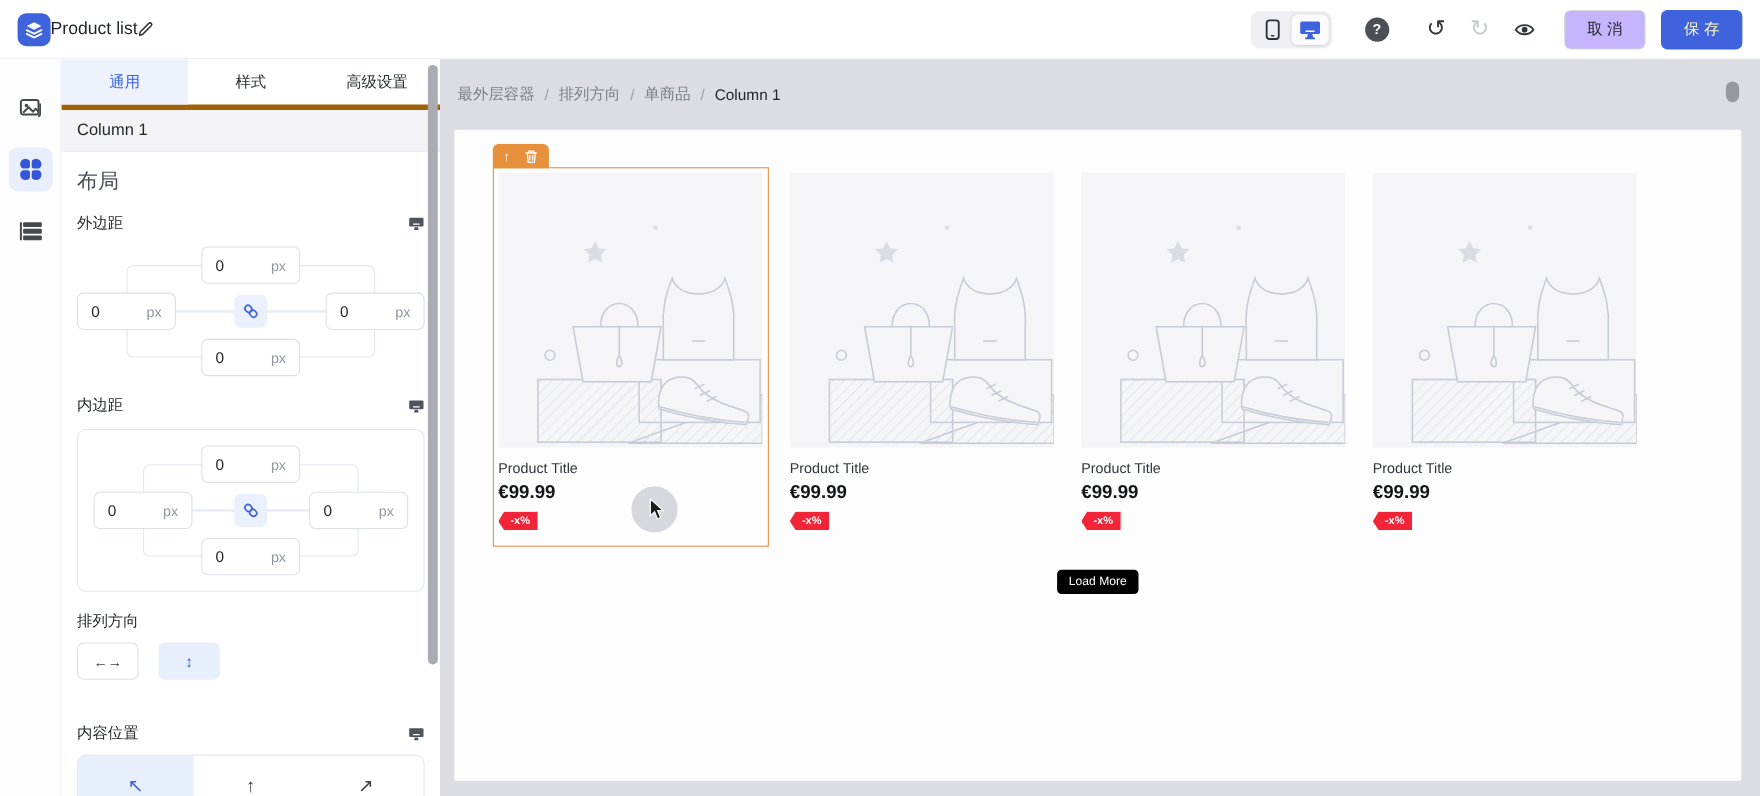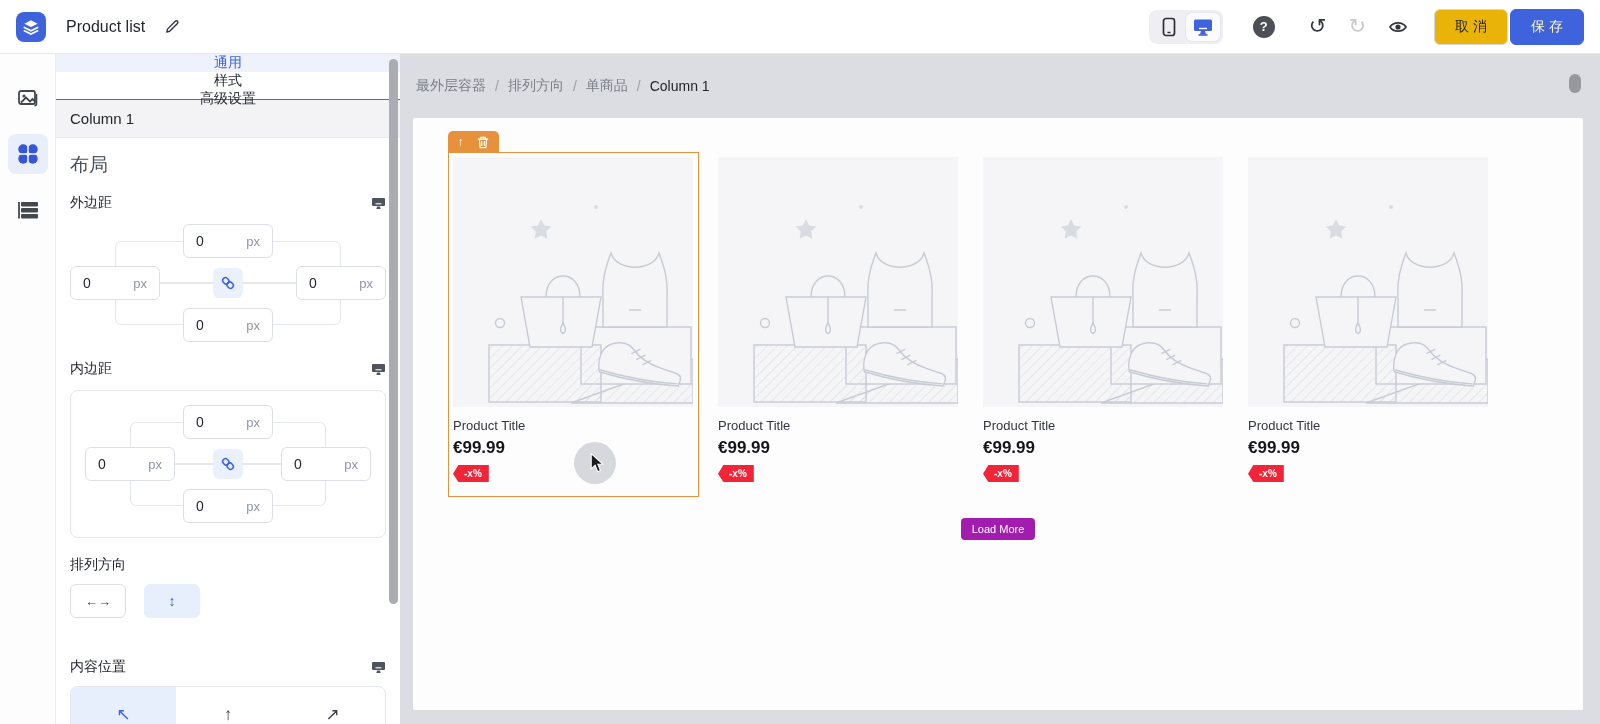--- a/index.html
+++ b/index.html
@@ -6,54 +6,54 @@
   html,body { width:1600px; height:724px; overflow:hidden; background:#fff;
     font-family:"Liberation Sans","DejaVu Sans",sans-serif; color:#1f2329; }
 
   :root { }
   .dots { background-image:radial-gradient(rgba(110,110,140,.16) 1px, transparent 1.3px);
           background-size:4px 4px; }
 
   
   .topbar { height:54px; background:#fff; border-bottom:1px solid #e7e8ec;
     display:flex; align-items:center; justify-content:space-between; padding:0 16px; }
-  .tb-left { display:flex; align-items:center; gap:20px; }
+  .tb-left { display:flex; align-items:center; gap:0; }
   .logo { width:30px; height:30px; border-radius:8px; background:#3e63dd;
     display:flex; align-items:center; justify-content:center; }
   .page-title { font-size:16px; font-weight:500; }
   .tb-right { display:flex; align-items:center; }
   .device-toggle { display:flex; background:#efeff3; border-radius:8px; padding:3px; margin-right:30px; }
   .device-slot { width:34px; height:28px; display:flex; align-items:center; justify-content:center;
     border-radius:6px; cursor:pointer; }
   .device-slot.selected { background:#fbfbfd; box-shadow:0 0 2px rgba(0,0,0,.12); }
   .help-btn { width:22px; height:22px; border-radius:50%; background:#4c4f56; color:#fff;
     font-size:13px; font-weight:700; display:flex; align-items:center; justify-content:center;
     margin-right:34px; cursor:pointer; }
   .hist-btn { font-size:21px; line-height:1; margin-right:22px; cursor:pointer; color:#33363c;
     background:none; border:none; font-family:"DejaVu Sans",sans-serif; }
   .hist-btn.disabled { color:#c8cad0; cursor:default; }
   .eye-btn { margin-right:26px; cursor:pointer; background:none; border:none; display:flex; }
   .btn { height:36px; border-radius:6px; font-size:14px; letter-spacing:4px; padding:0 16px 0 20px;
     cursor:pointer; }
-  .btn-cancel { background:#eab308; border:1px solid #d6d7dc; color:#1f2329; margin-right:2px; }
+  .btn-cancel { background:#c4b5fd; border:1px solid #d6d7dc; color:#1f2329; margin-right:14px; }
   .btn-save { background:#3e63dd; border:1px solid #3e63dd; color:#fef9c3; }
 
   
   .workspace { display:flex; height:670px; }
 
   
   .rail { width:56px; background:#fdfdfe; border-right:1px solid #ececf0;
     display:flex; flex-direction:column; align-items:center; padding-top:24px; gap:16px; }
   .rail-item { width:40px; height:40px; border-radius:8px; display:flex; align-items:center;
     justify-content:center; cursor:pointer; }
   .rail-item.active { background:#e9eefb; }
 
   
   .panel { width:344px; background:#fff; position:relative; }
-  .tabs { display:flex; height:46px; border-bottom:1px solid #a16207;flex-direction:column; }
+  .tabs { display:flex; height:46px; border-bottom:5px solid #a16207; }
   .tab { flex:1; display:flex; align-items:center; justify-content:center; font-size:14px;
     color:#2a2e35; cursor:pointer; }
   .tab.active { color:#3e63dd; background:#eef2fc; }
   .elem-header { background:#f3f3f6; padding:10px 14px; font-size:15px; color:#23262c;
     border-bottom:1px solid #ececf0; }
   .panel-body { padding:14px 14px 0 14px; }
   .layout-heading { font-size:19px; color:#4a505a; margin-bottom:16px; }
   .sec-label-row { display:flex; align-items:center; justify-content:space-between;
     margin-bottom:12px; }
   .sec-label { font-size:14px; color:#23262c; }
@@ -117,21 +117,21 @@
   .ph { width:240px; height:250px; background:#f5f5f8; position:relative; }
   .ph svg { position:absolute; inset:0; }
   .p-title { font-size:13px; color:#33363c; margin-top:11px; }
   .p-price { font-size:17px; font-weight:700; color:#14161a; margin-top:5px; }
   .p-badge { display:inline-block; margin-top:7px; background:#f22438; color:#fff;
     font-size:10px; font-weight:700; padding:3px 7px 3px 11px;
     clip-path:polygon(0 52%, 15% 0, 100% 0, 100% 100%, 15% 100%); }
 
   .load-more-row { display:flex; justify-content:center; margin-top:21px;
      padding-right:35px; }
-  .load-more { background:#a21caf; color:#fff; font-size:11px; padding:5px 11px;
+  .load-more { background:#000000; color:#fff; font-size:11px; padding:5px 11px;
     border-radius:4px; border:none; cursor:pointer; }
 
   .cursor-indicator { position:absolute; left:161px; top:324px; width:42px; height:42px;
     border-radius:50%; background:#d6d7dc; opacity:.95; z-index:5; }
   .cursor-indicator svg { position:absolute; left:16px; top:11px; }
 </style>
 </head>
 <body>
 
 <header class="topbar">

